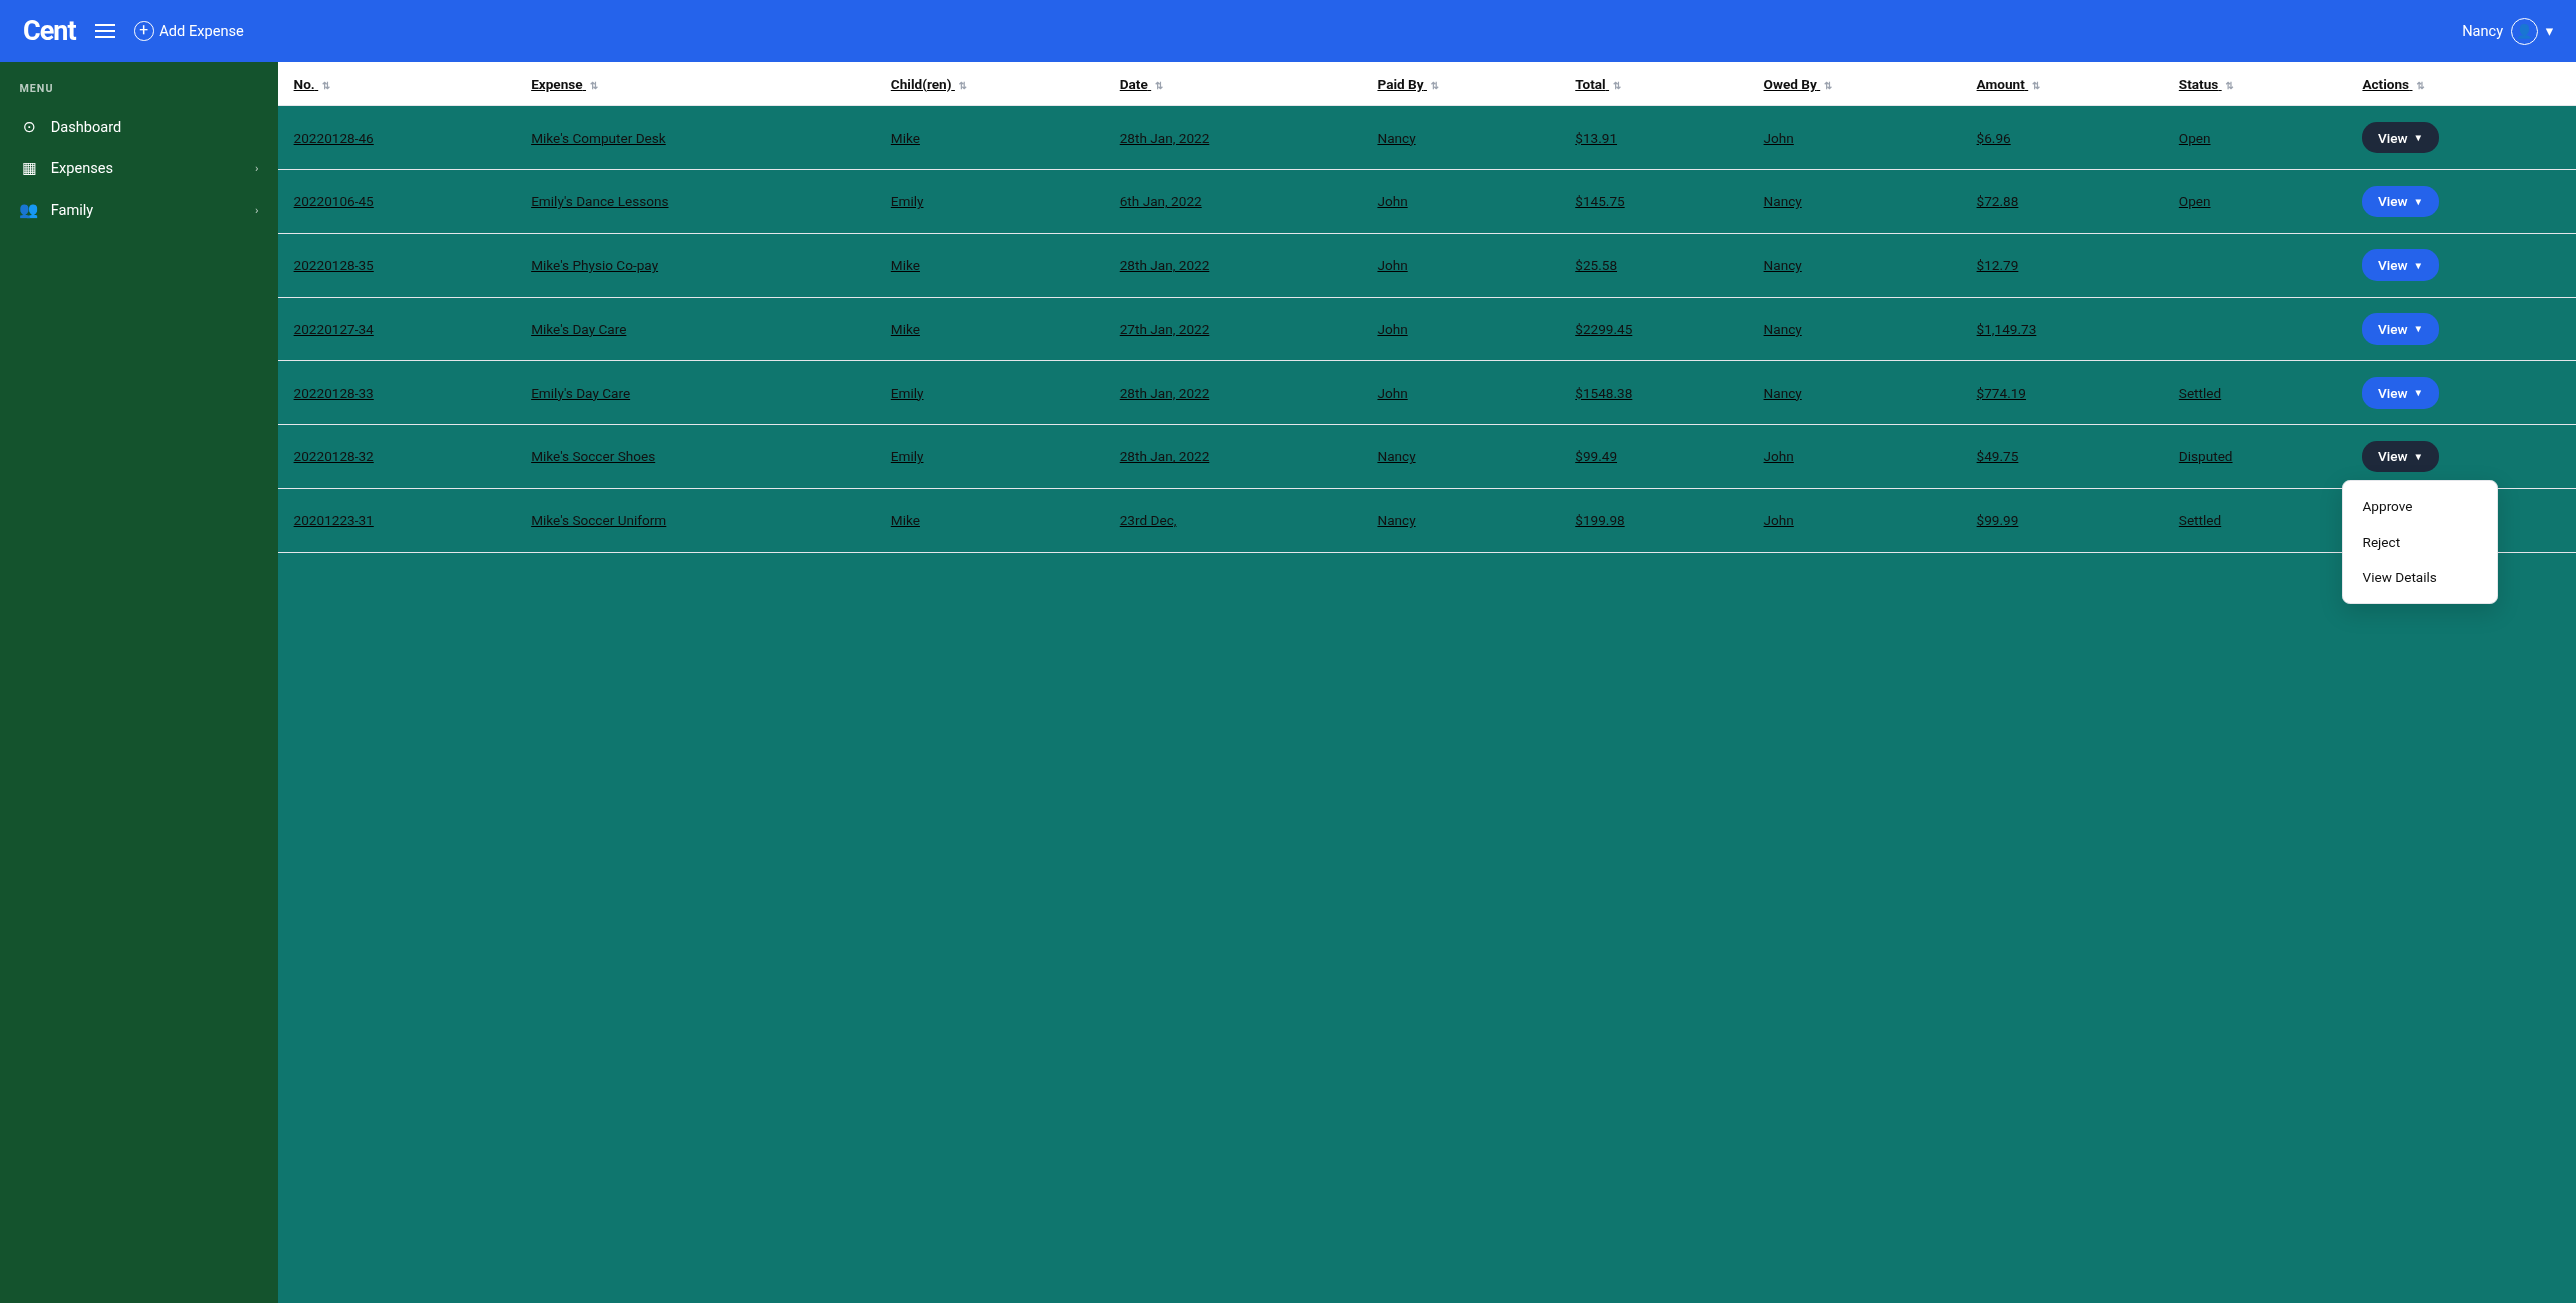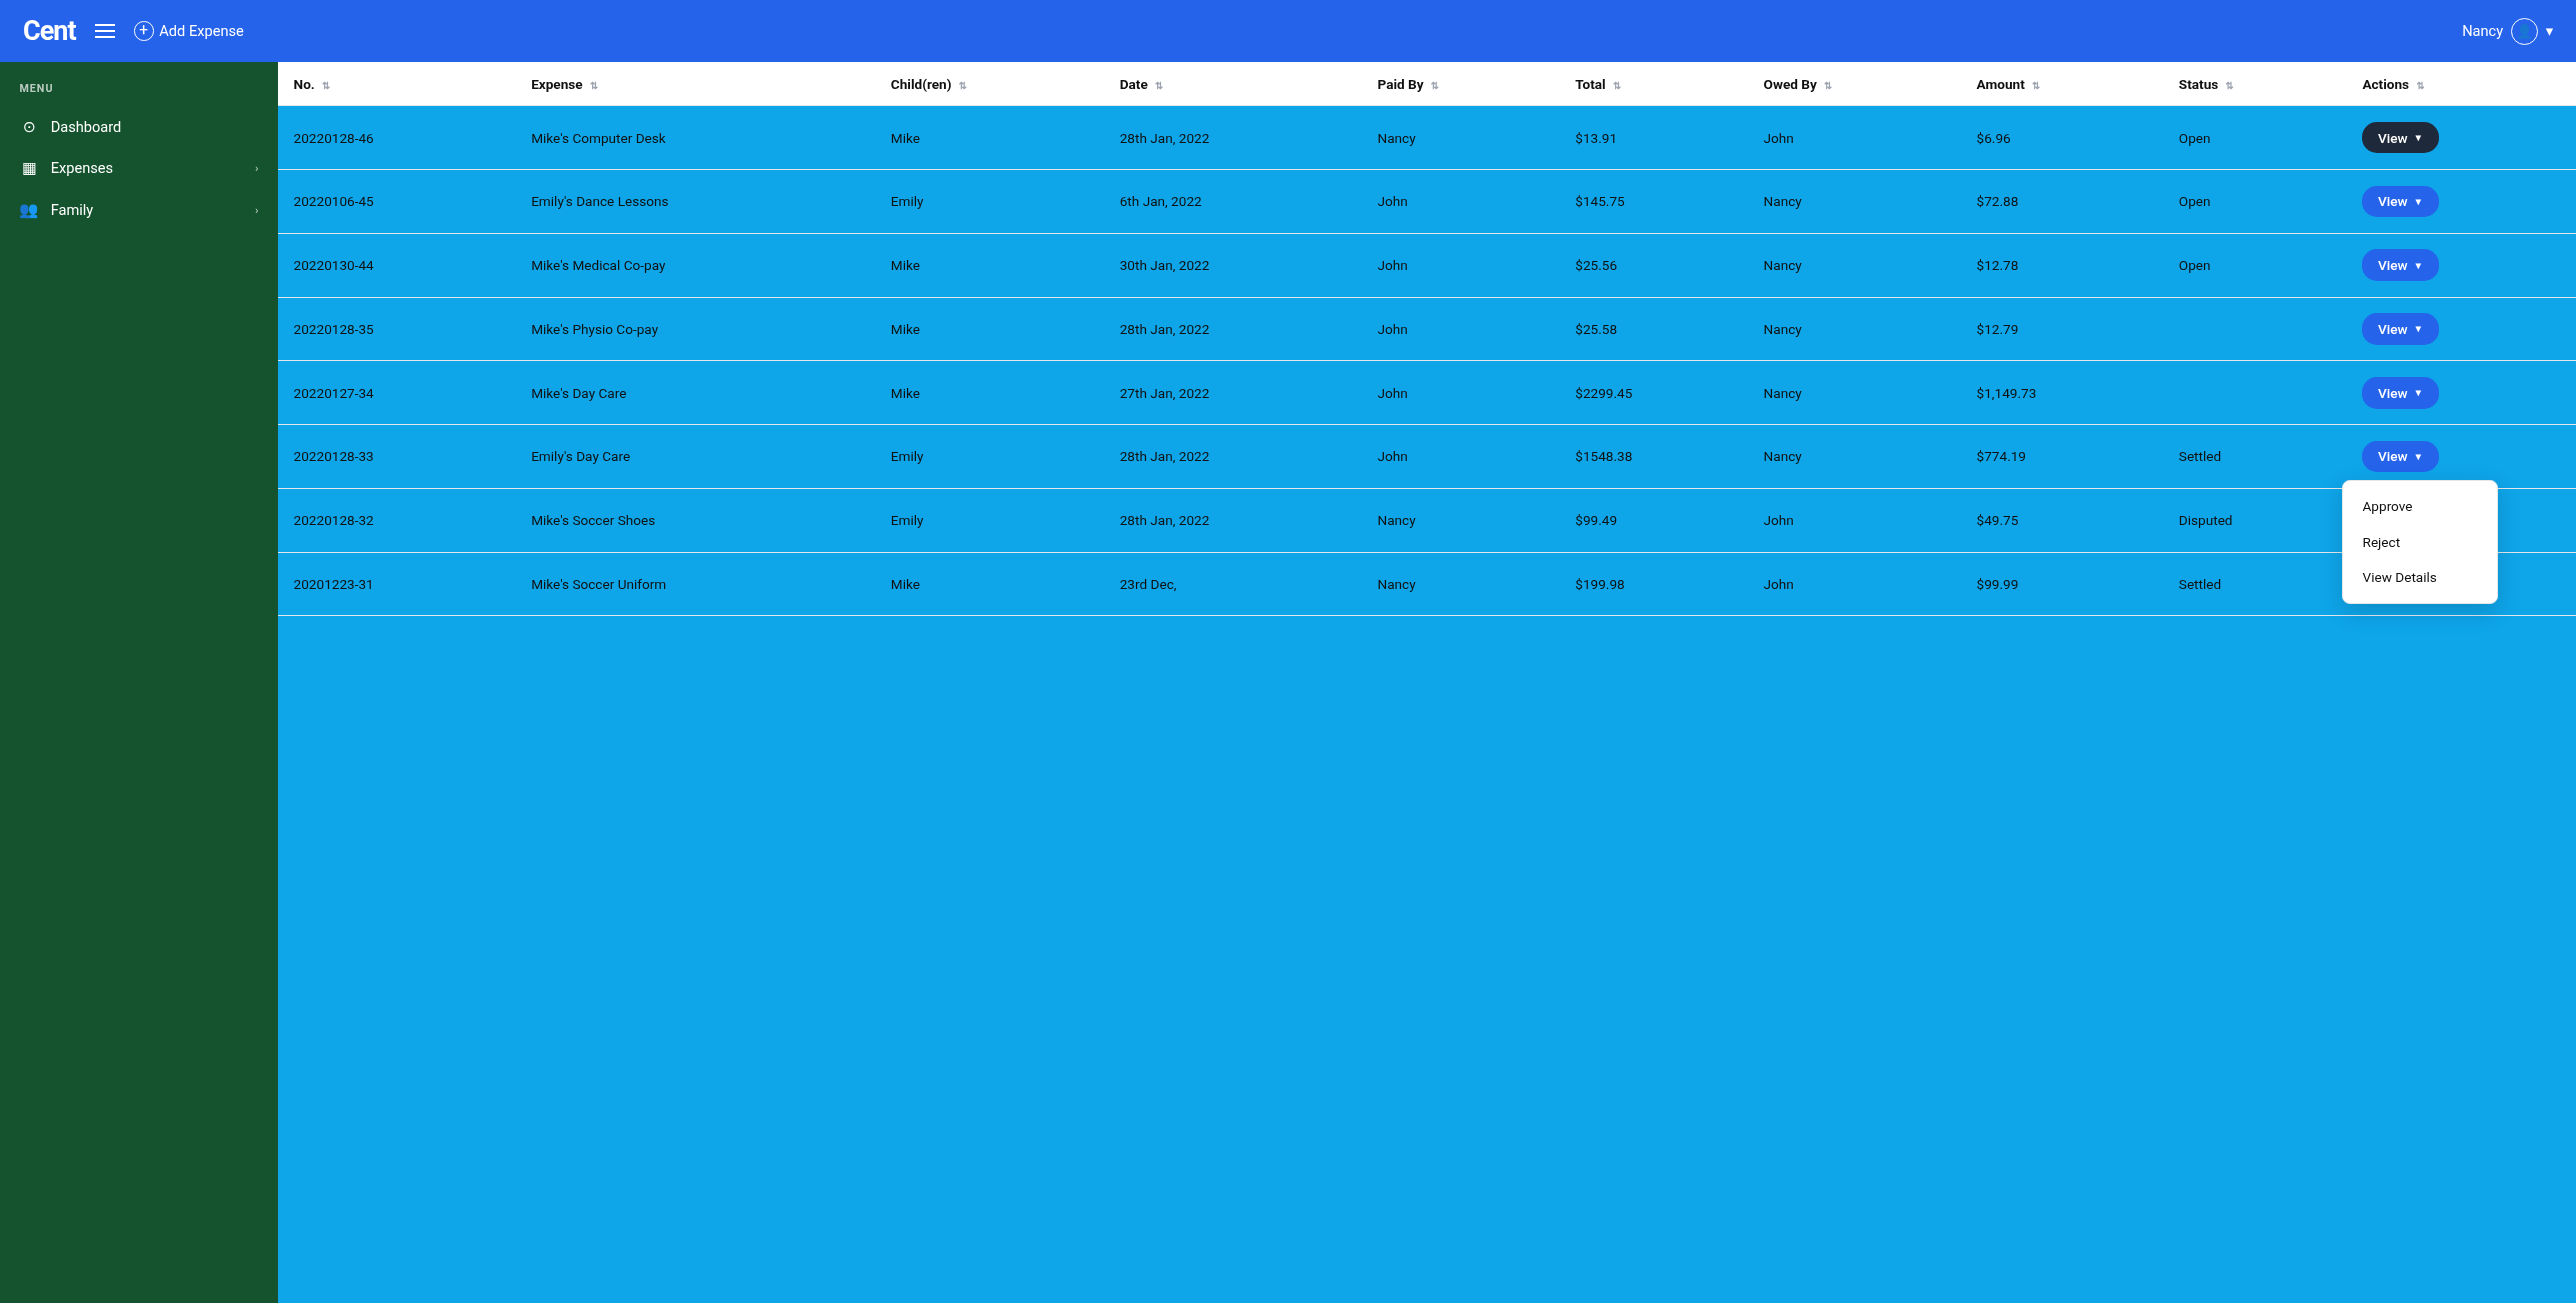--- a/index.html
+++ b/index.html
@@ -120,22 +120,23 @@
     .sidebar-item .sidebar-chevron {
       margin-left: auto;
       font-size: 11.7px;
       color: rgba(255,255,255,0.7);
     }
 
     
     .main-content {
       flex: 1;
       overflow: auto;
-      background: #0ea5e9;
+      background: #0f766e;
       position: relative;
+      text-decoration: underline;
     }
 
     
     table {
       width: 100%;
       border-collapse: collapse;
       font-size: 13.6px;
     }
     thead tr {
       background: white;
@@ -325,32 +326,20 @@
             <td>Emily</td>
             <td>6th Jan, 2022</td>
             <td>John</td>
             <td>$145.75</td>
             <td>Nancy</td>
             <td>$72.88</td>
             <td>Open</td>
             <td style="position: relative;"><button class="btn-view">View <span class="caret">▼</span></button></td>
           </tr>
           <tr>
-            <td>20220130-44</td>
-            <td>Mike's Medical Co-pay</td>
-            <td>Mike</td>
-            <td>30th Jan, 2022</td>
-            <td>John</td>
-            <td>$25.56</td>
-            <td>Nancy</td>
-            <td>$12.78</td>
-            <td>Open</td>
-            <td style="position: relative;"><button class="btn-view">View <span class="caret">▼</span></button></td>
-          </tr>
-          <tr>
             <td>20220128-35</td>
             <td>Mike's Physio Co-pay</td>
             <td>Mike</td>
             <td>28th Jan, 2022</td>
             <td>John</td>
             <td>$25.58</td>
             <td>Nancy</td>
             <td>$12.79</td>
             <td></td>
             <td style="position: relative;"><button class="btn-view">View <span class="caret">▼</span></button></td>

